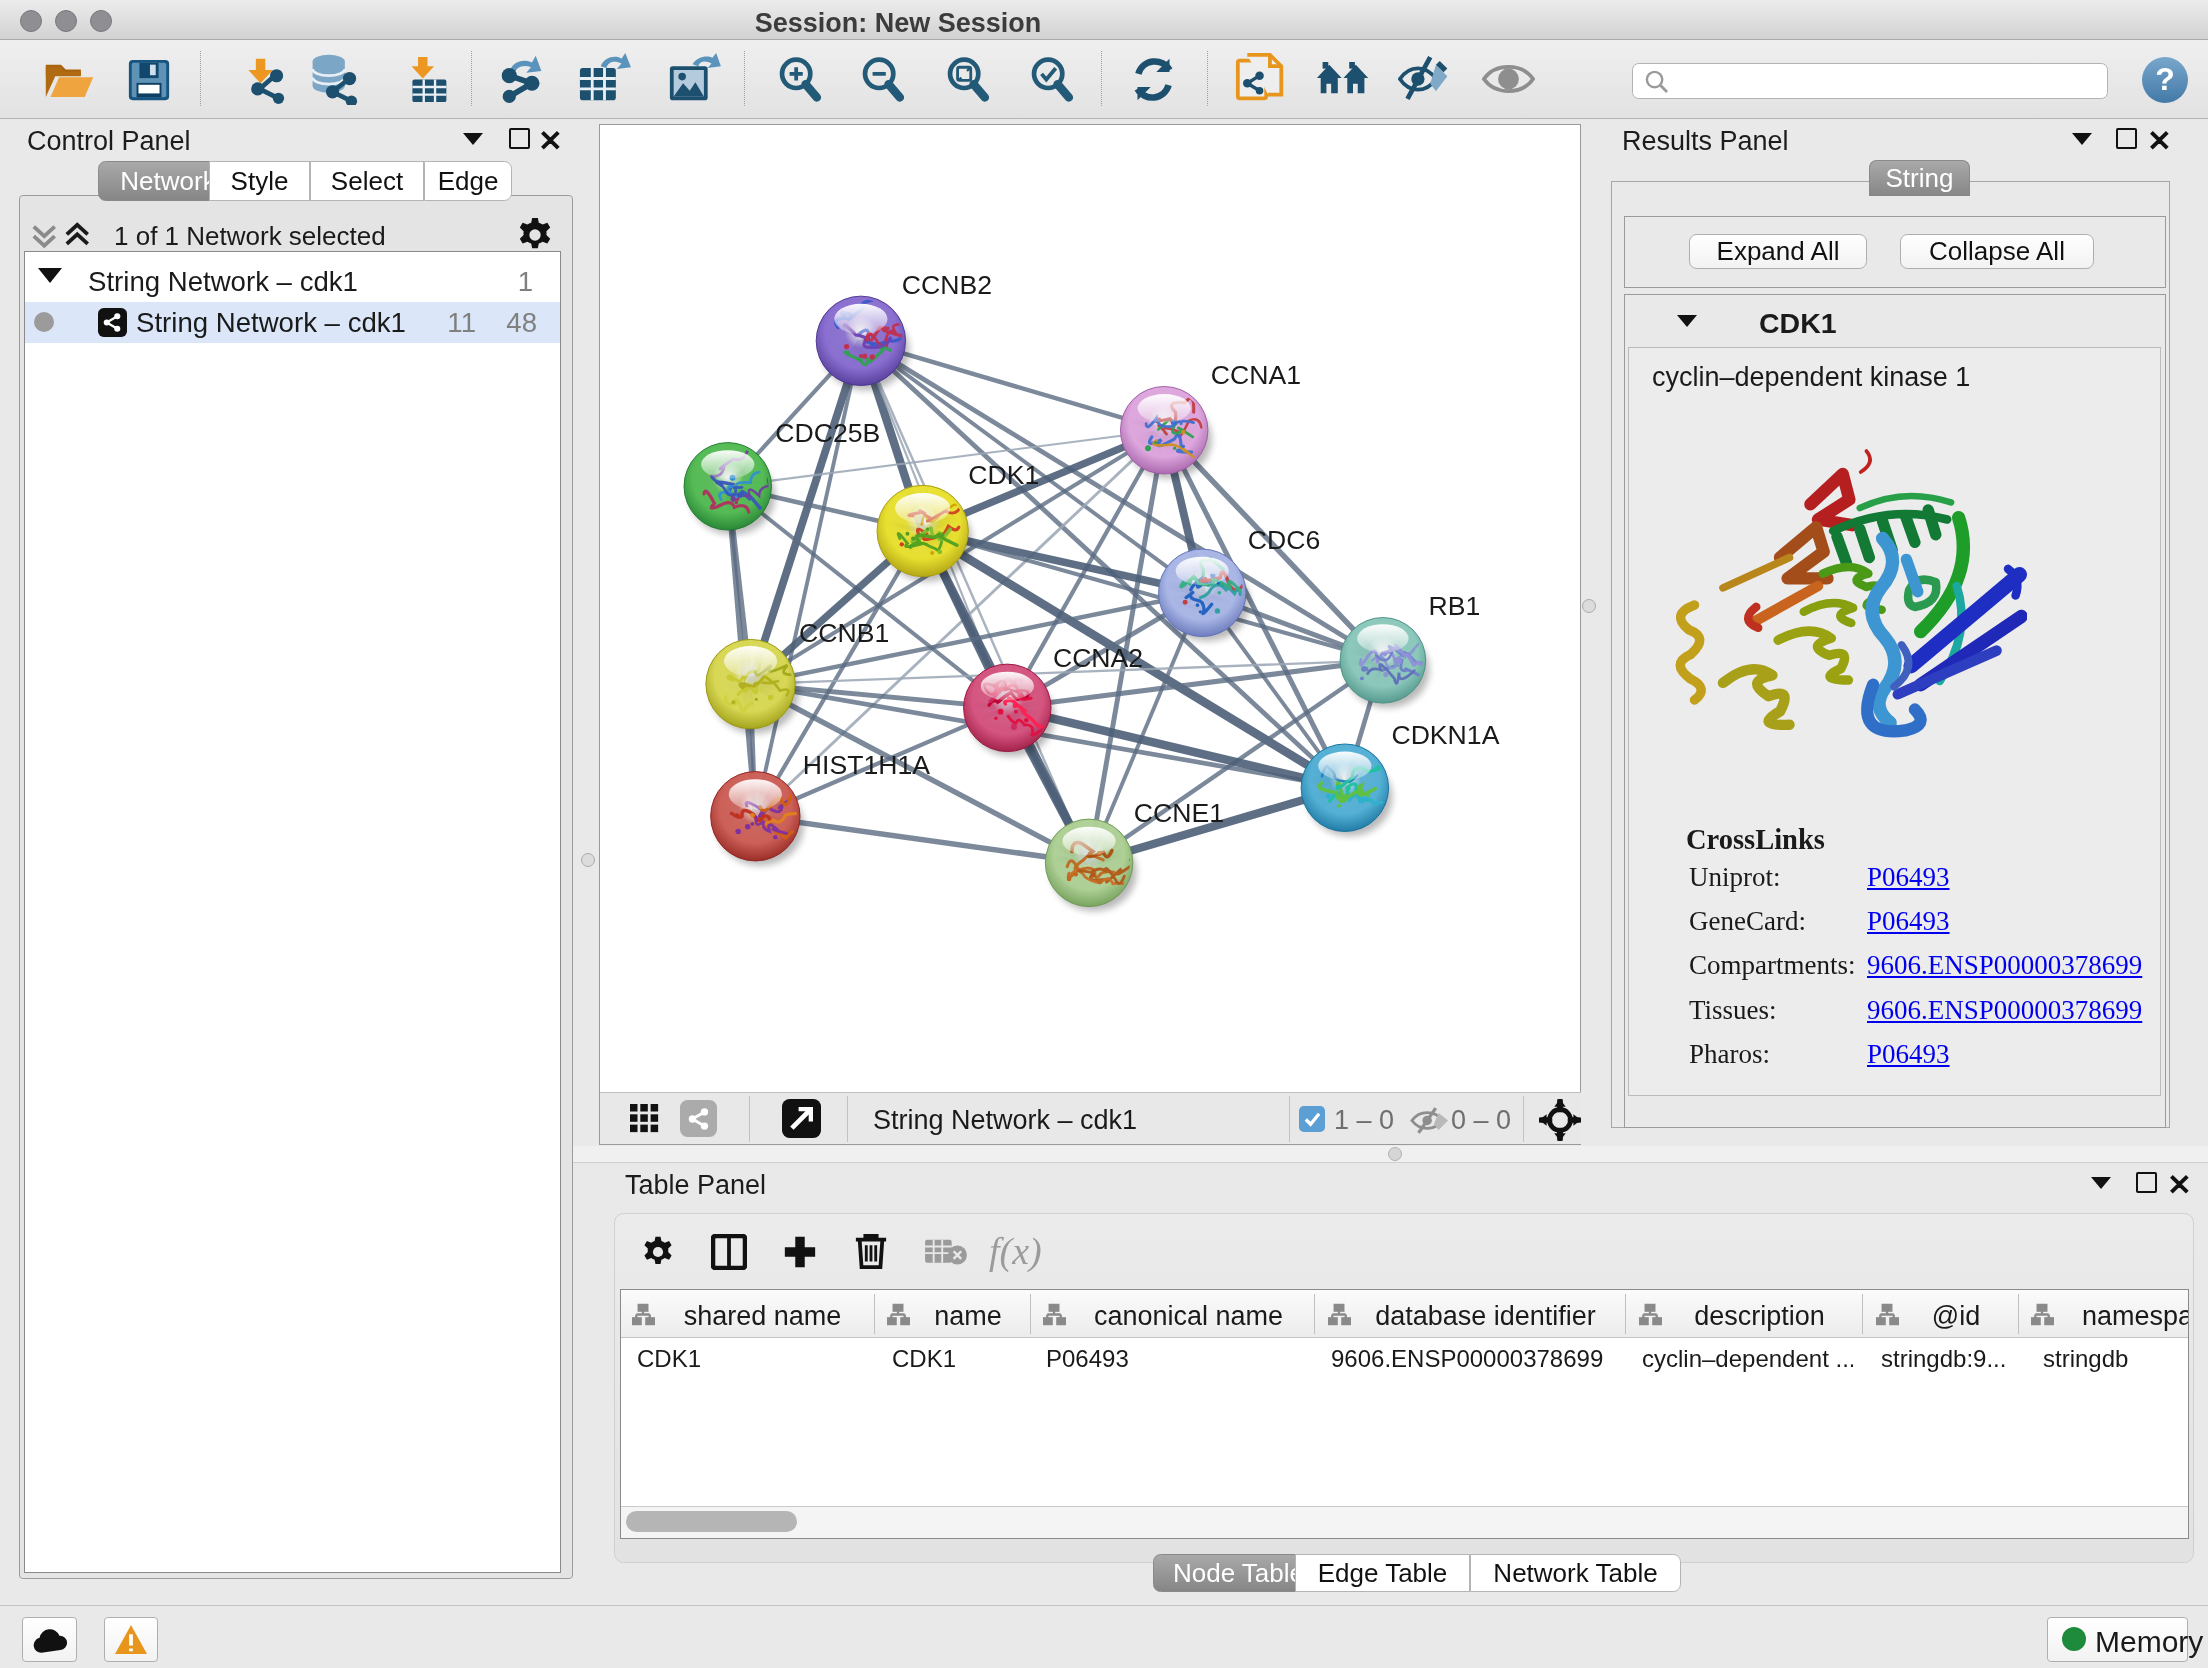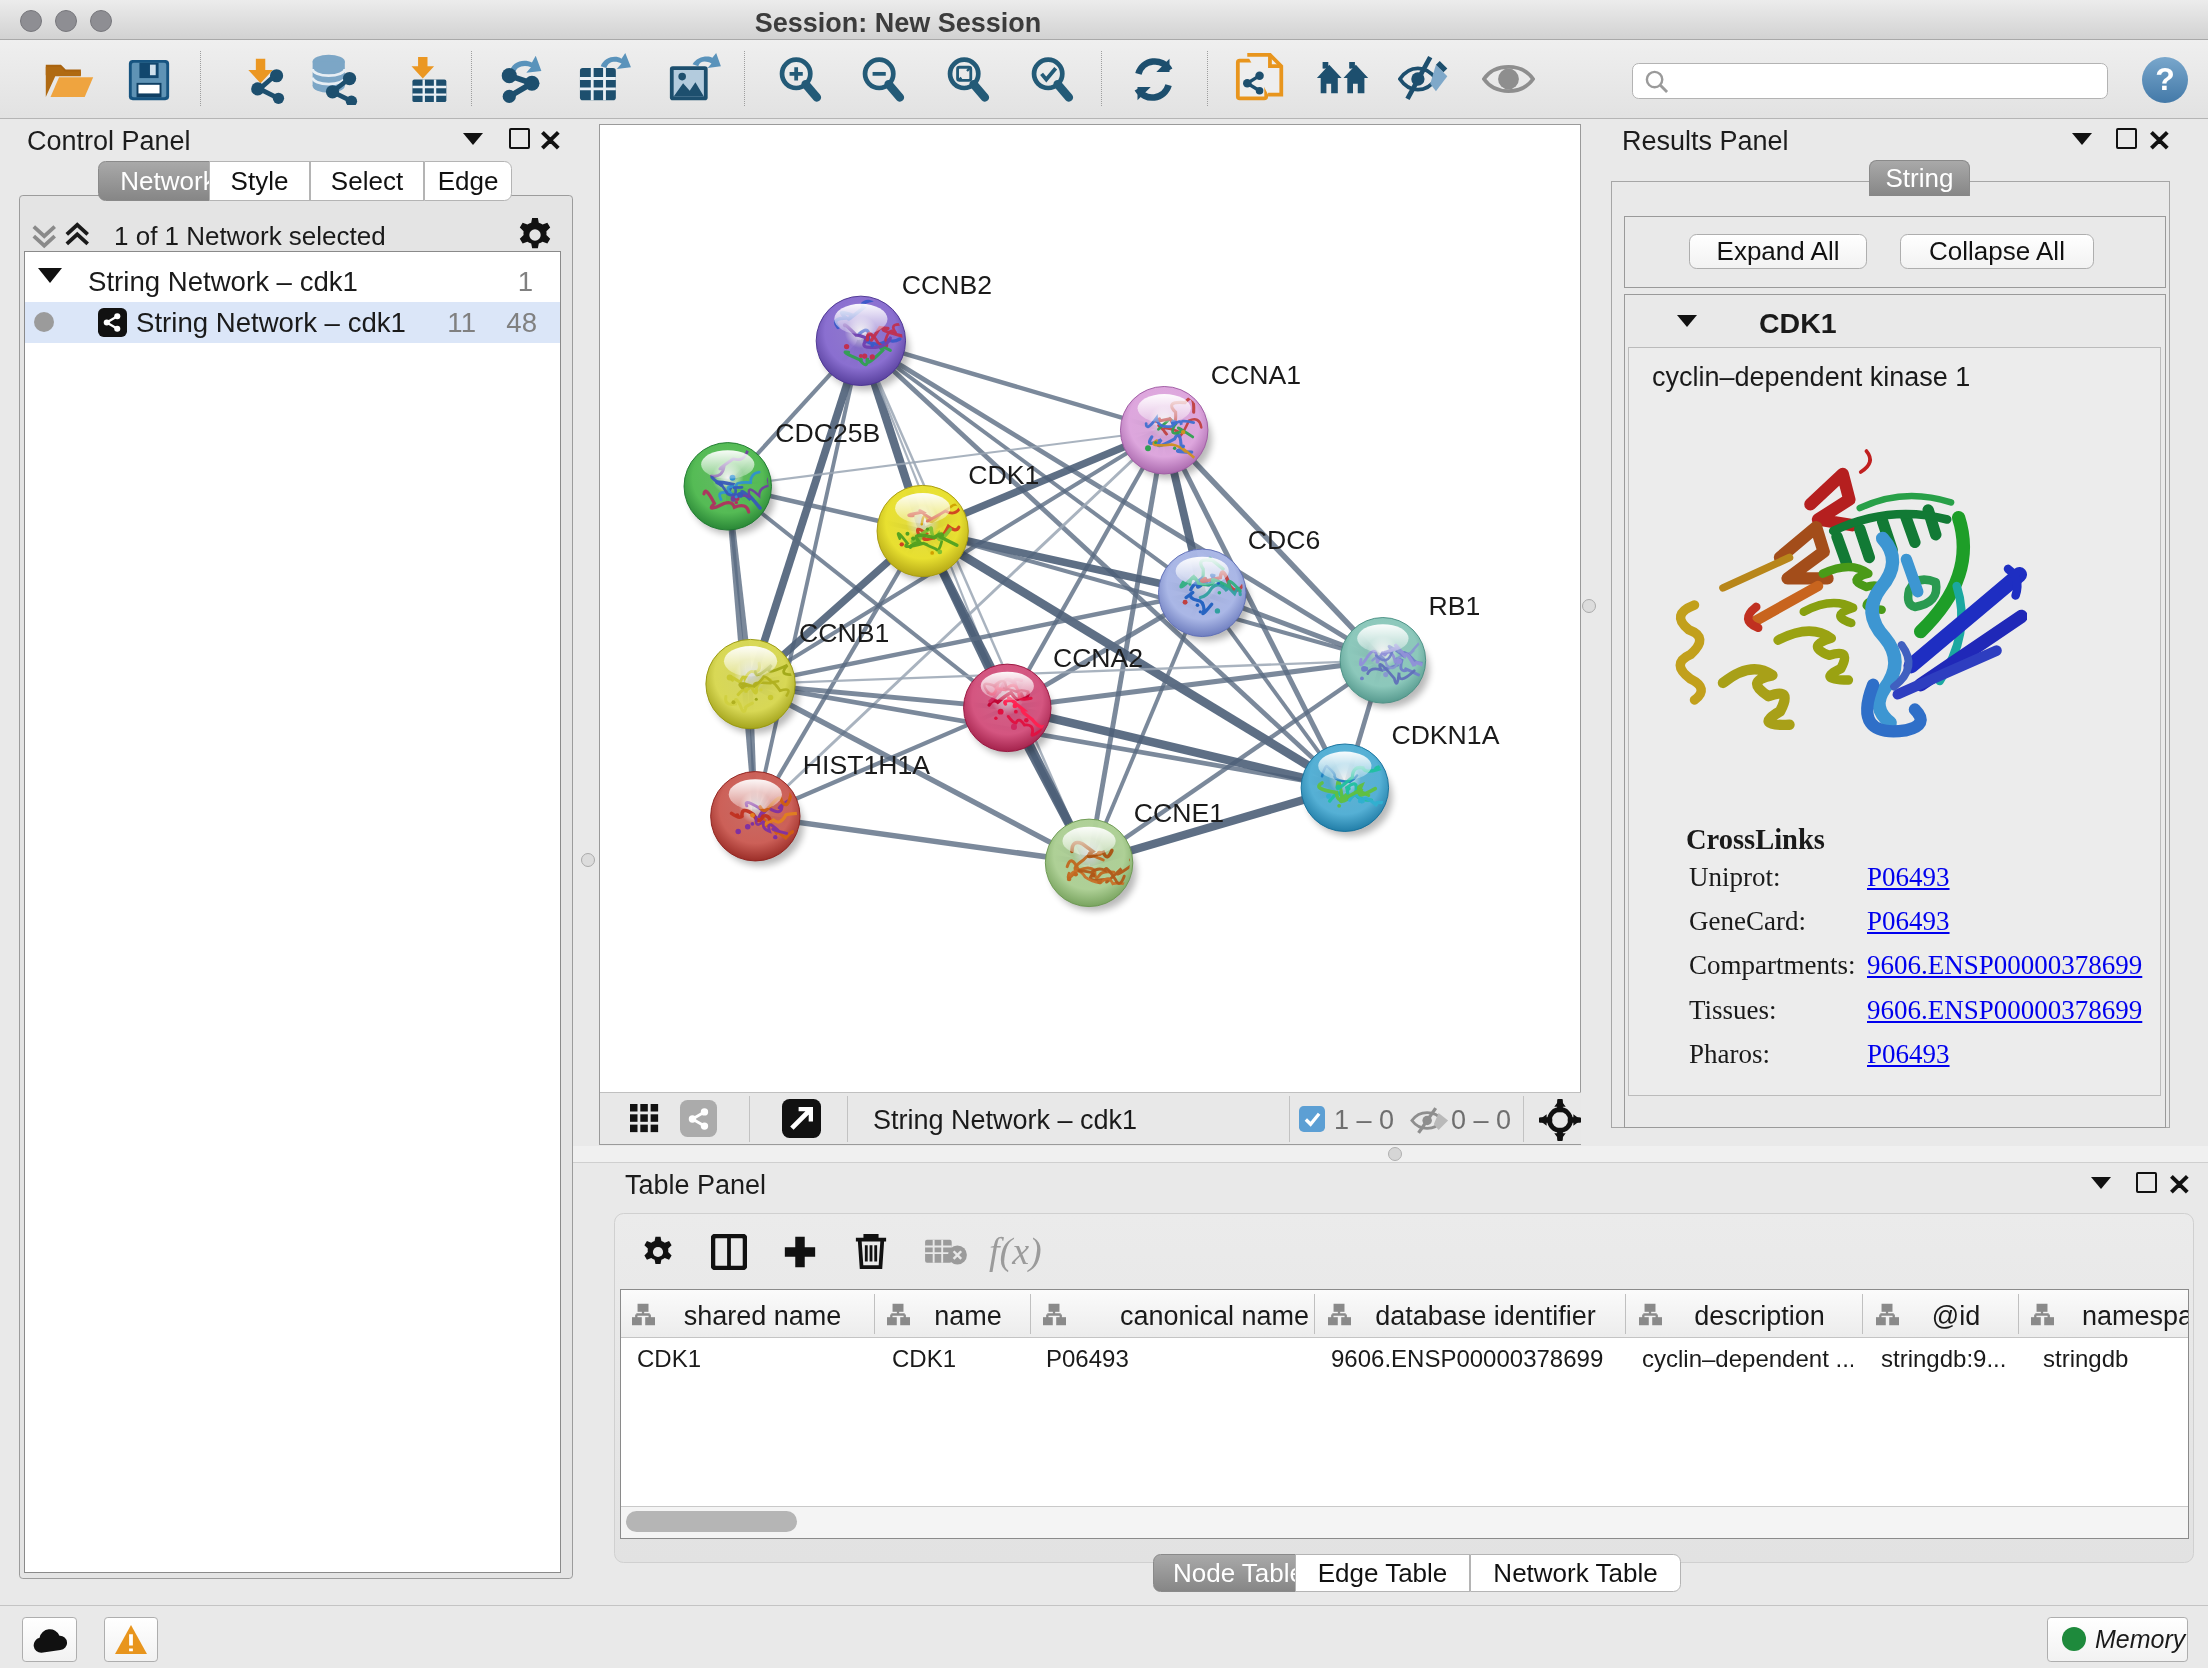--- a/index.html
+++ b/index.html
@@ -751,21 +751,21 @@
 <div class="abs" style="left:271px;top:55px;width:133px;font-size:24px;white-space:nowrap;overflow:hidden;">CDK1</div>
 <div class="abs" style="left:409px;top:3.8px;width:1px;height:40px;background:#c0c0c0;"></div>
 <svg class="abs" style="left:422px;top:13.3px" width="23" height="23" viewBox="0 0 24 24">
 <g fill="none" stroke="#8a8a8a" stroke-width="2.4">
         <rect x="7" y="2" width="9" height="6" fill="#8a8a8a"></rect>
         <path d="M11.5 8 v4 M4.5 12 h14 M4.5 12 v4 M18.5 12 v4"></path>
         <rect x="1" y="16" width="8" height="6" fill="#8a8a8a"></rect>
         <rect x="15" y="16" width="8" height="6" fill="#8a8a8a"></rect>
       </g>
 </svg>
-<div class="abs" style="left:447px;top:10.5px;width:241px;text-align:right;font-size:27px;">canonical name</div>
+<div class="abs" style="left:447px;top:10.5px;width:241px;text-align:center;font-size:27px;">canonical name</div>
 <div class="abs" style="left:425px;top:55px;width:257px;font-size:24px;white-space:nowrap;overflow:hidden;">P06493</div>
 <div class="abs" style="left:693px;top:3.8px;width:1px;height:40px;background:#c0c0c0;"></div>
 <svg class="abs" style="left:707px;top:13.3px" width="23" height="23" viewBox="0 0 24 24">
 <g fill="none" stroke="#8a8a8a" stroke-width="2.4">
         <rect x="7" y="2" width="9" height="6" fill="#8a8a8a"></rect>
         <path d="M11.5 8 v4 M4.5 12 h14 M4.5 12 v4 M18.5 12 v4"></path>
         <rect x="1" y="16" width="8" height="6" fill="#8a8a8a"></rect>
         <rect x="15" y="16" width="8" height="6" fill="#8a8a8a"></rect>
       </g>
 </svg>
@@ -814,14 +814,14 @@
 <svg class="abs" style="left:32px;top:1628px" width="36" height="25" viewBox="0 0 38 26">
  <path fill="#111" d="M10 26 a8 8 0 0 1 -2 -15.8 A11 11 0 0 1 29 8 a7.5 7.5 0 0 1 1 15 z"></path>
 </svg>
 <div class="abs btn" style="left:104px;top:1617px;width:54px;height:45px;border-radius:3.8px;"></div>
 <svg class="abs" style="left:114px;top:1624px" width="34" height="31" viewBox="0 0 36 33">
  <path d="M18 1 L35 32 H1 z" fill="#e8951d"></path>
  <path d="M18 11 v12 M18 26 v3" stroke="#fff" stroke-width="4"></path>
 </svg>
 <div class="abs btn" style="left:2047px;top:1617px;width:141px;height:45px;border-radius:3.8px;"></div>
 <div class="abs" style="left:2062px;top:1627px;width:24px;height:24px;border-radius:50%;background:#1e8a3c;"></div>
-<div class="abs" style="left:2095px;top:1625px;font-size:25px;font-style:italic;">Memory</div>
+<div class="abs" style="left:2095px;top:1625px;font-size:30px;">Memory</div>
 
 
 </body></html>

